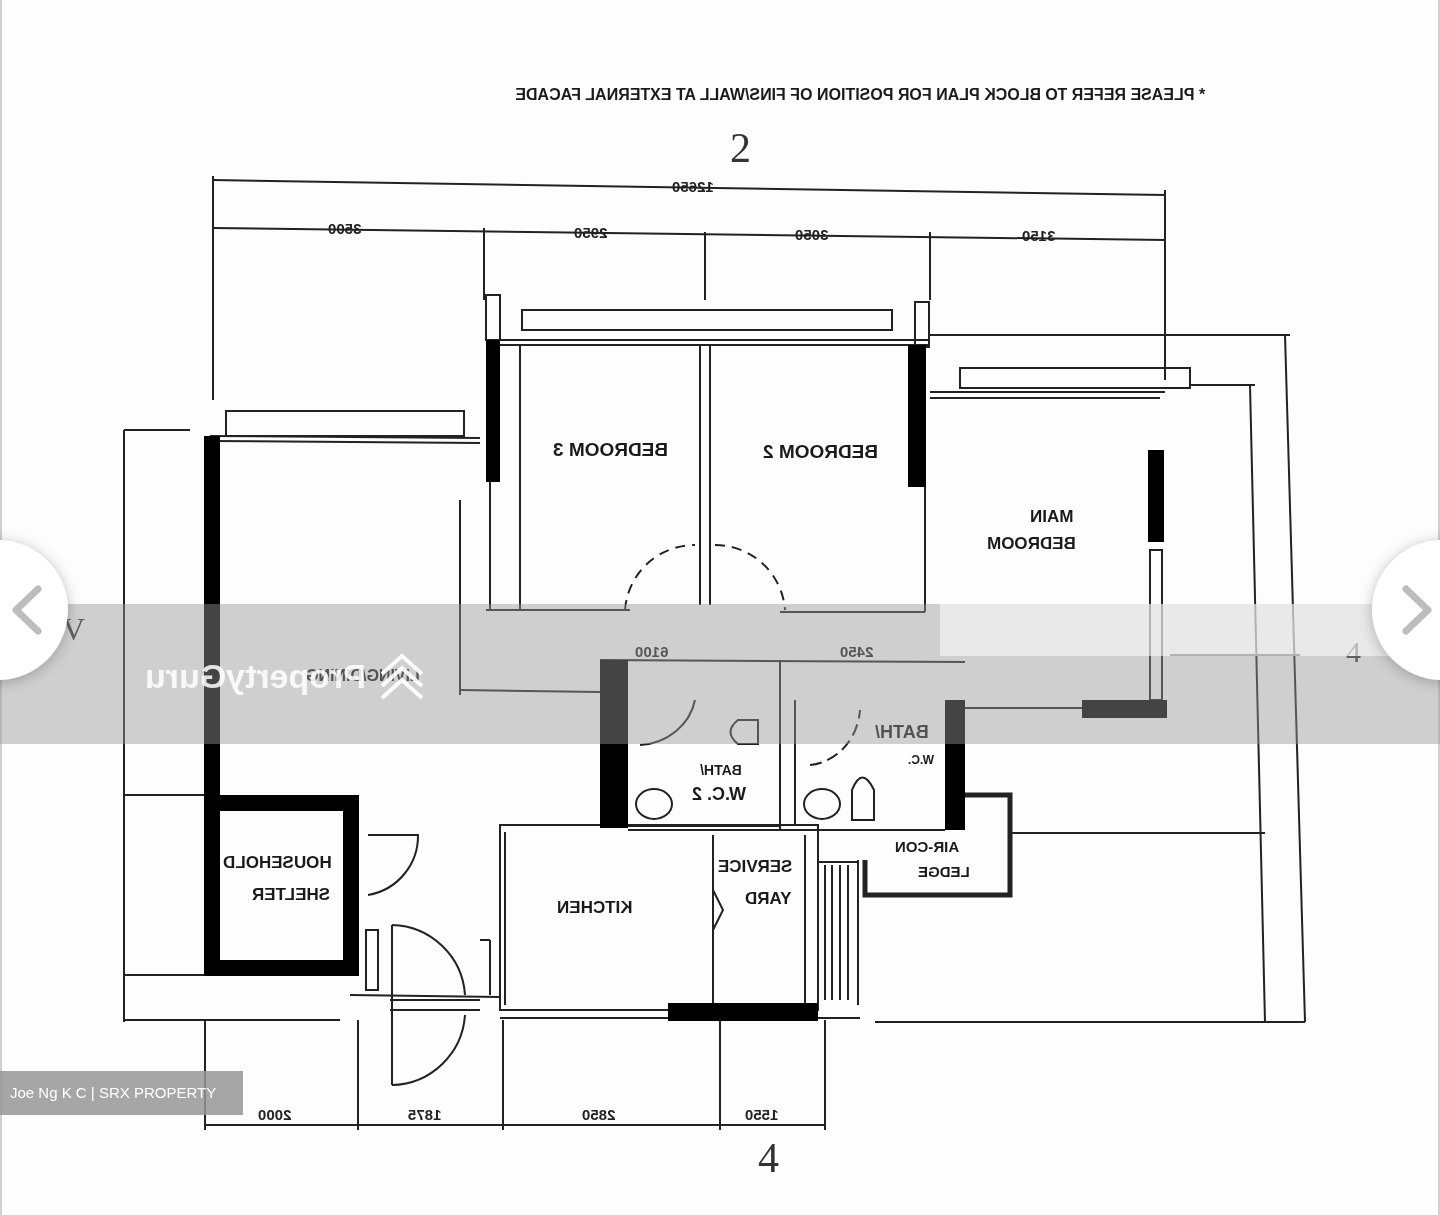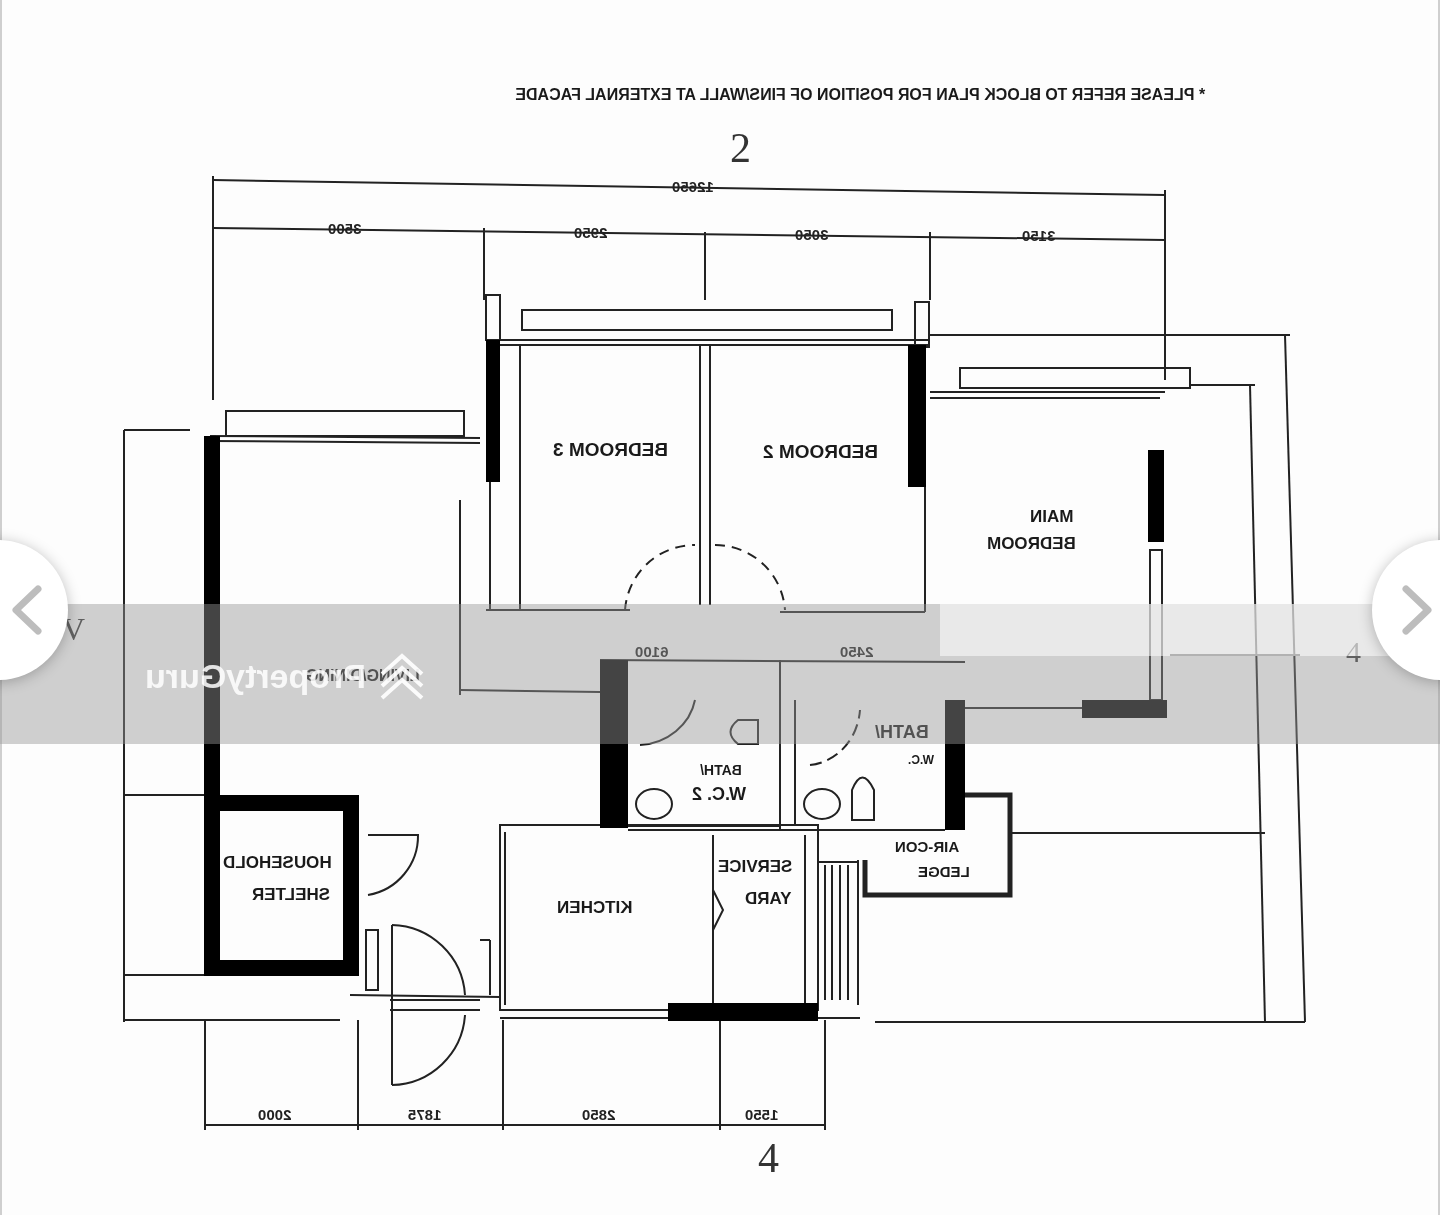--- a/index.html
+++ b/index.html
@@ -193,20 +193,21 @@
     <svg class="wm-logo" viewBox="0 0 52 52">
       <g fill="none" stroke="rgba(255,255,255,0.9)" stroke-width="4">
         <path d="M6 24 L26 6 L46 24"></path>
         <path d="M6 36 L26 18 L46 36"></path>
         <path d="M6 48 L26 30 L46 48"></path>
       </g>
     </svg>
     <span>PropertyGuru</span>
   </div>
 
+  <div class="credit">Joe Ng K C | SRX PROPERTY</div>
 
   <div class="nav-btn nav-prev">
     <svg width="40" height="50" viewBox="0 0 40 50">
       <polyline points="32,4 10,25 32,46" fill="none" stroke="#bdbdbd" stroke-width="7" stroke-linecap="round" stroke-linejoin="round"></polyline>
     </svg>
   </div>
   <div class="nav-btn nav-next">
     <svg width="40" height="50" viewBox="0 0 40 50">
       <polyline points="8,4 30,25 8,46" fill="none" stroke="#bdbdbd" stroke-width="7" stroke-linecap="round" stroke-linejoin="round"></polyline>
     </svg>

